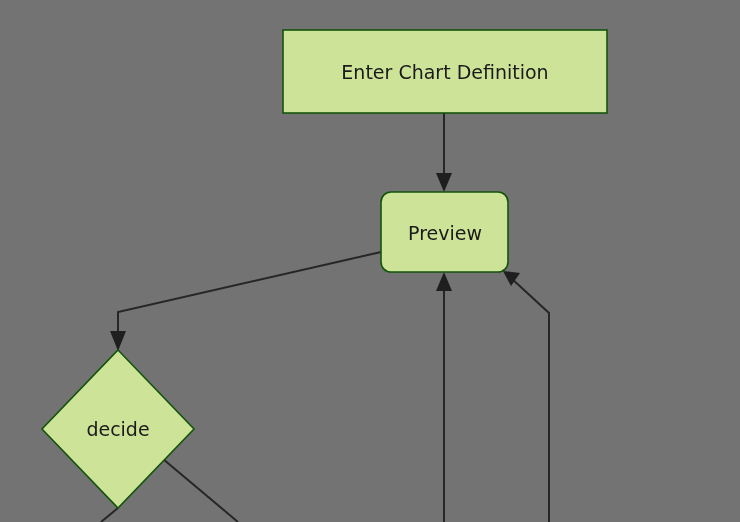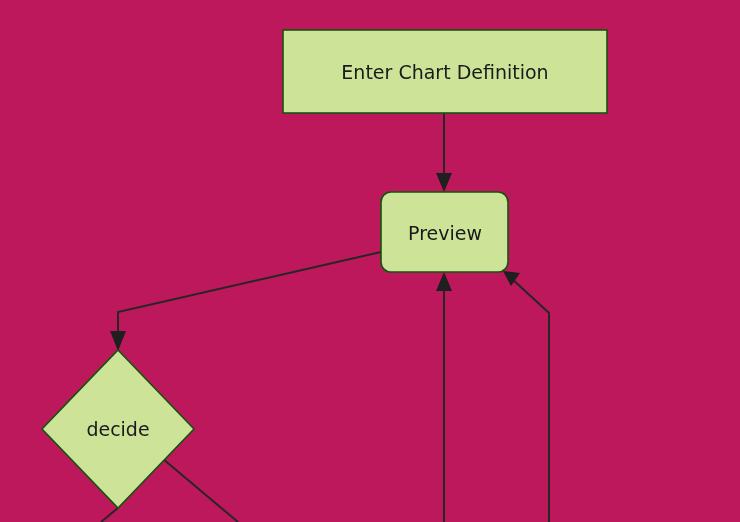--- a/index.html
+++ b/index.html
@@ -4,21 +4,21 @@
 <style>
   html, body {
     margin: 0;
     padding: 0;
     background: #ffffff;
   }
   #diagram-canvas {
     position: relative;
     width: 740px;
     height: 522px;
-    background: #be185d;
+    background: #737373;
     overflow: hidden;
     font-family: "DejaVu Sans", "Liberation Sans", sans-serif;
   }
   #flow-svg {
     position: absolute;
     left: 0;
     top: 0;
     width: 740px;
     height: 522px;
     display: block;

